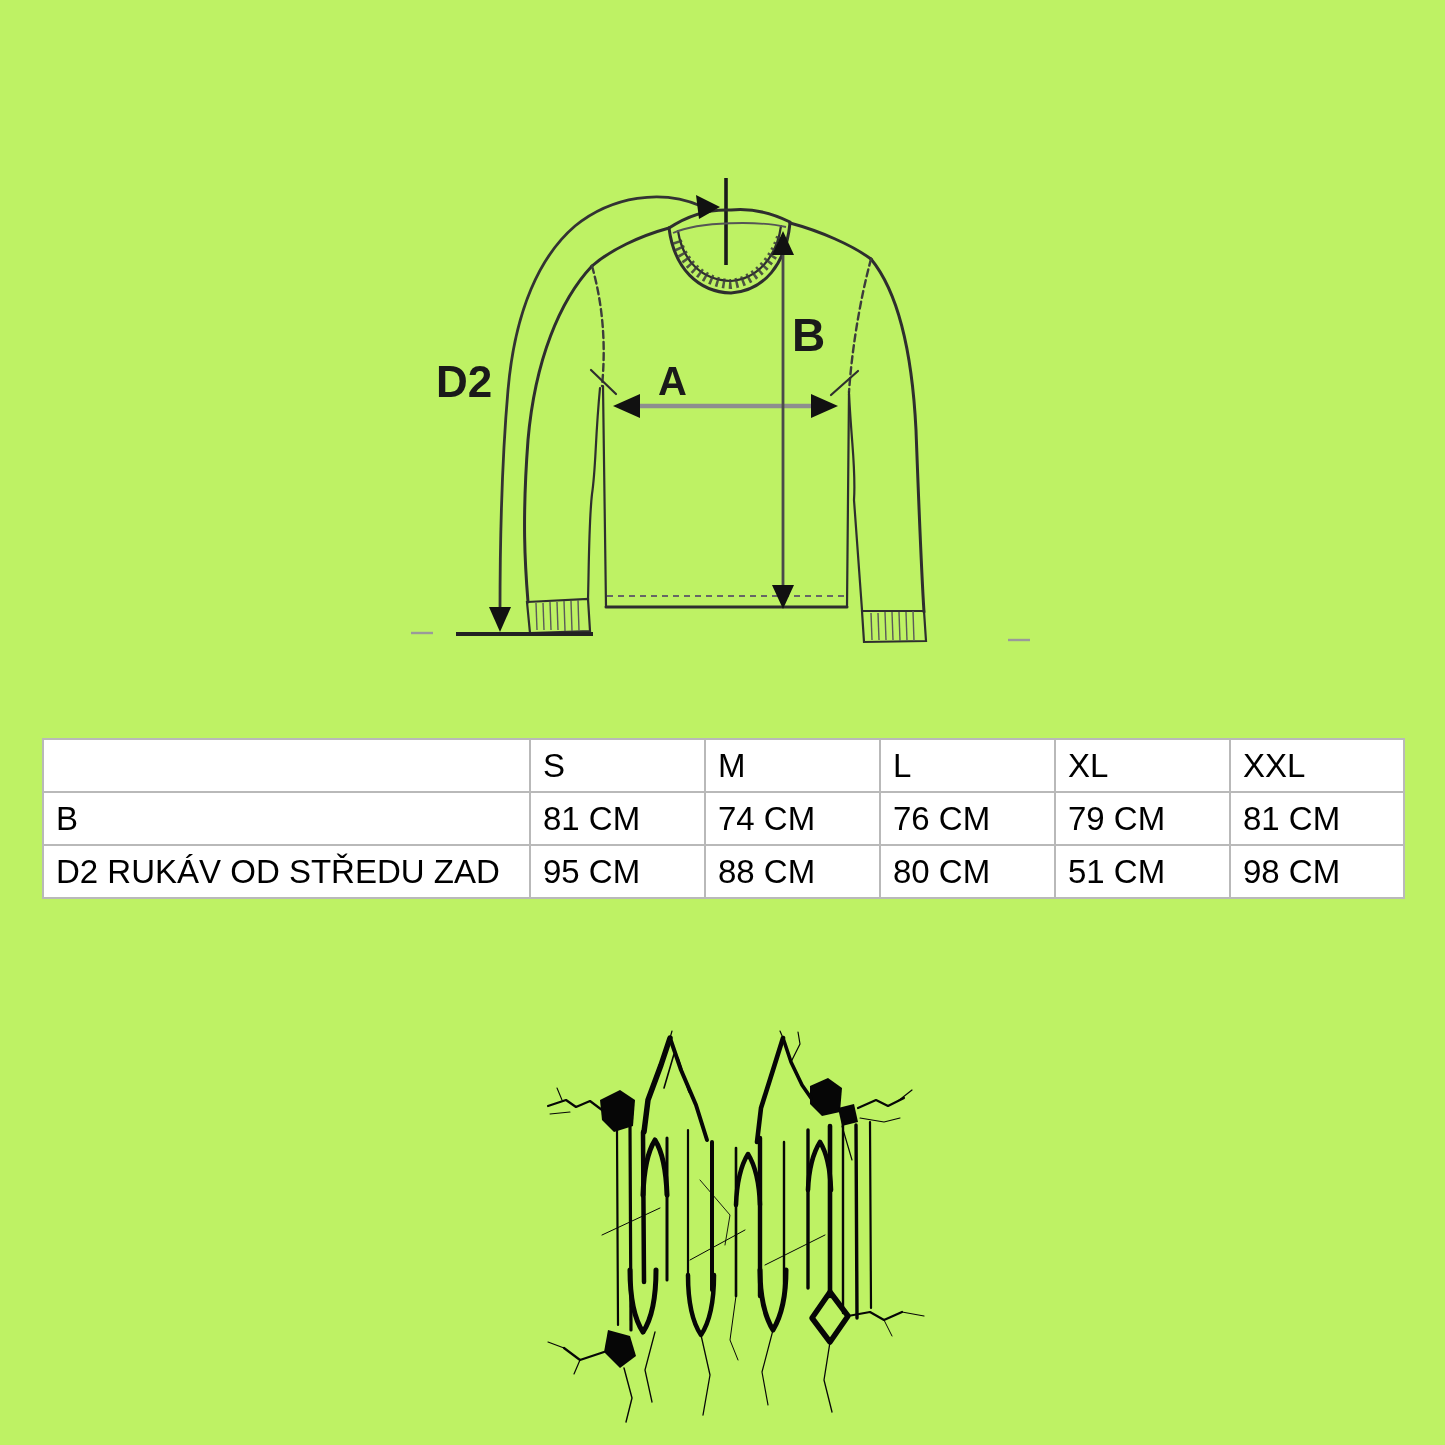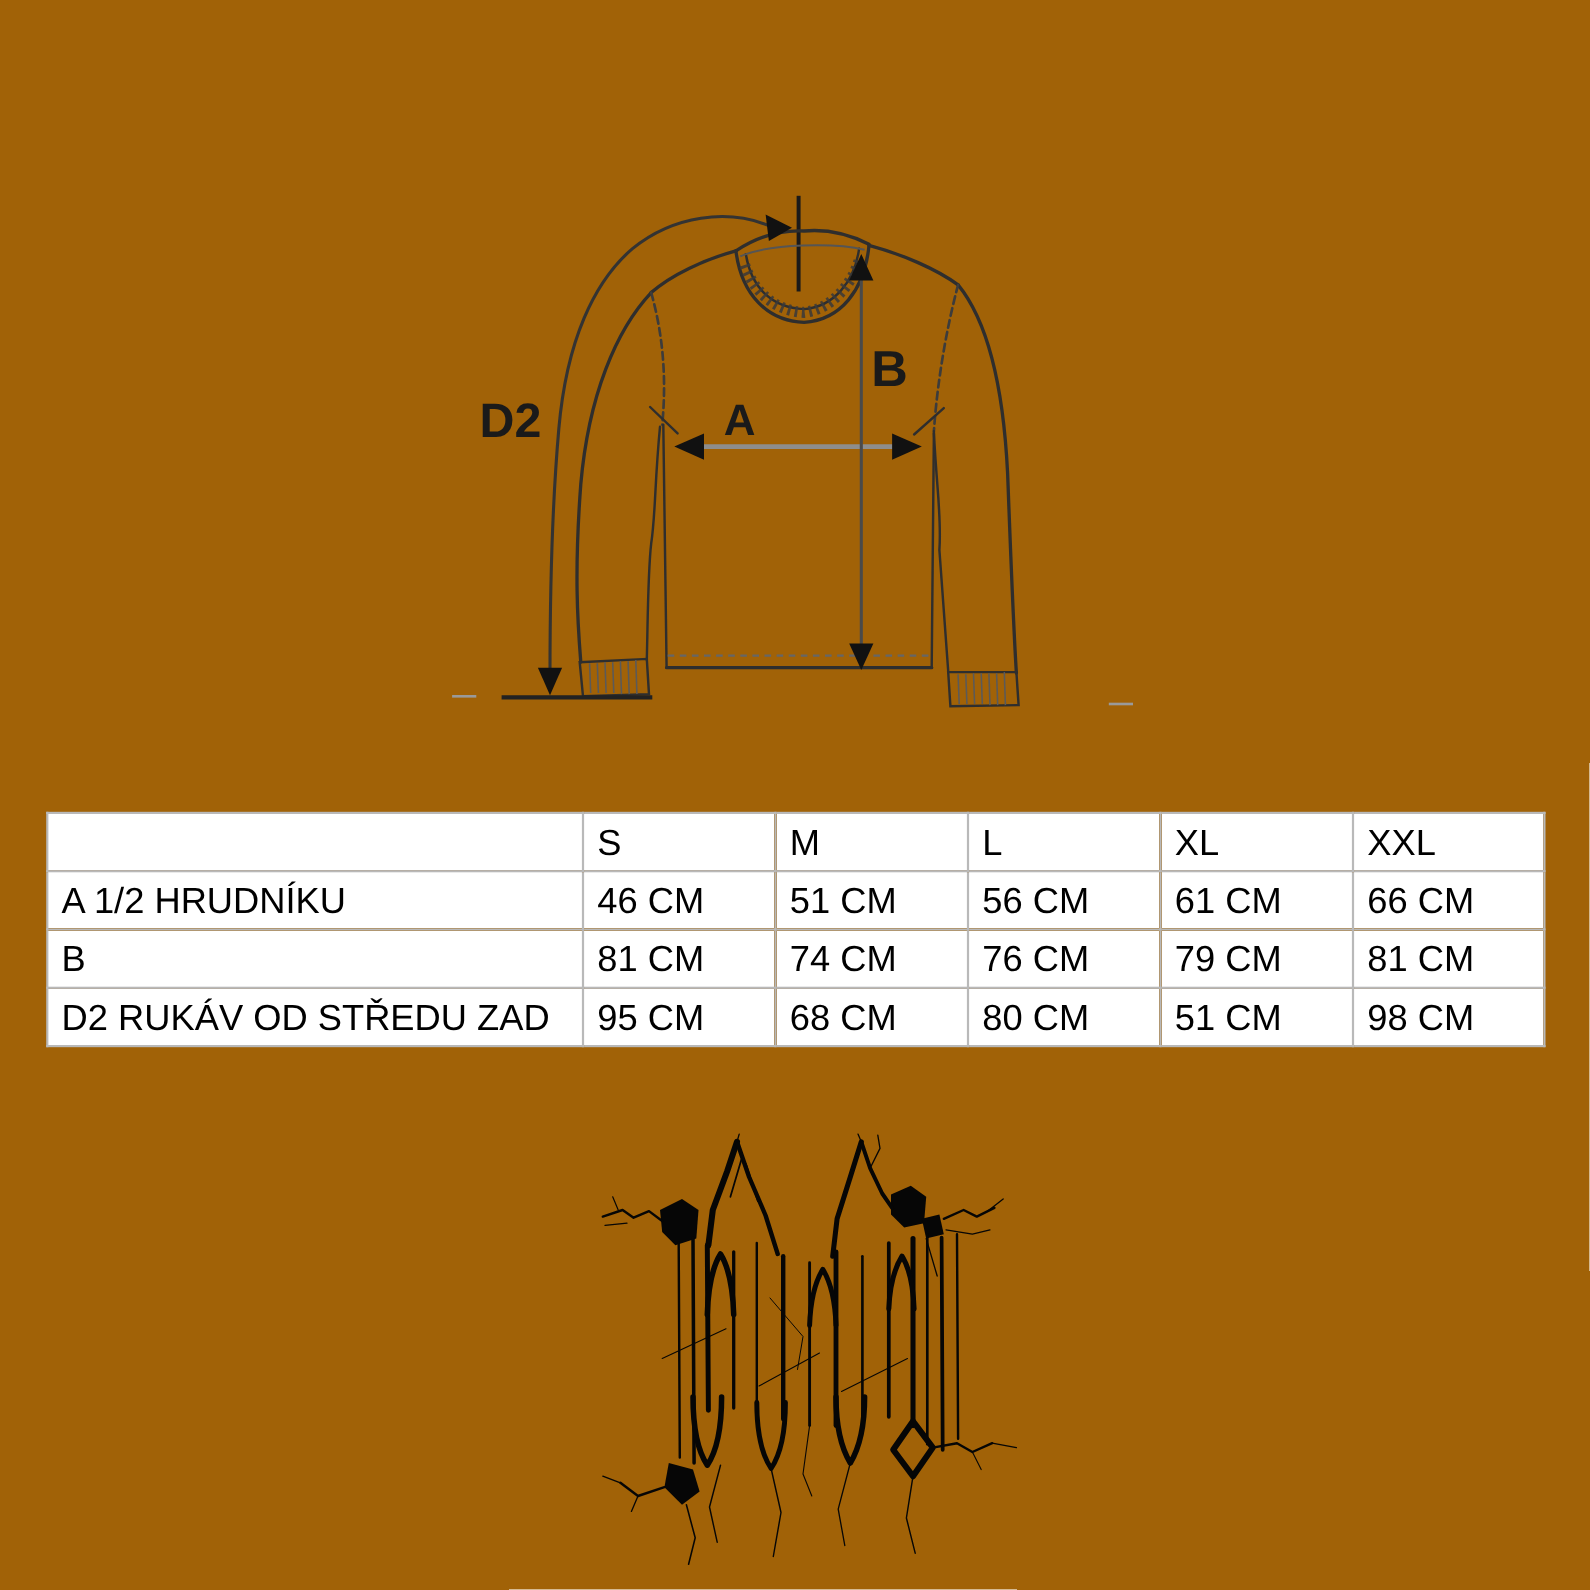--- a/index.html
+++ b/index.html
@@ -1,17 +1,17 @@
 <!DOCTYPE html>
 <html><head>
 <meta charset="utf-8">
 <style>
   html,body{margin:0;padding:0;background:#ffffff;}
   #canvas{
-    position:relative;width:1445px;height:1445px;background:#a16207;overflow:hidden;
+    position:relative;width:1445px;height:1445px;background:#bef264;overflow:hidden;
     font-family:"Liberation Sans", sans-serif;
   }
   
   #garment-diagram{position:absolute;left:400px;top:150px;width:650px;height:520px;}
   .outline{stroke:#2e2e2e;fill:none;stroke-width:3;stroke-linecap:round;}
   .thin{stroke-width:2.2;}
   .seam{stroke:#3c3c3c;fill:none;stroke-width:2.4;stroke-dasharray:7 4;stroke-linecap:round;}
   .rib{stroke:#5a5a5a;stroke-width:1.4;}
   .measure-label{font-family:"Liberation Sans",sans-serif;font-weight:bold;fill:#1a1a1a;}
   
@@ -126,39 +126,31 @@
     <tbody>
       <tr>
         <td></td>
         <td>S</td>
         <td>M</td>
         <td>L</td>
         <td>XL</td>
         <td>XXL</td>
       </tr>
       <tr>
-        <td>A 1/2 HRUDNÍKU</td>
-        <td>46 CM</td>
-        <td>51 CM</td>
-        <td>56 CM</td>
-        <td>61 CM</td>
-        <td>66 CM</td>
-      </tr>
-      <tr>
         <td>B</td>
         <td>81 CM</td>
         <td>74 CM</td>
         <td>76 CM</td>
         <td>79 CM</td>
         <td>81 CM</td>
       </tr>
       <tr>
         <td>D2 RUKÁV OD STŘEDU ZAD</td>
         <td>95 CM</td>
-        <td>68 CM</td>
+        <td>88 CM</td>
         <td>80 CM</td>
         <td>51 CM</td>
         <td>98 CM</td>
       </tr>
     </tbody>
   </table>
 
   <svg id="band-logo" viewBox="0 0 400 395" xmlns="http://www.w3.org/2000/svg">
     <g>
 

